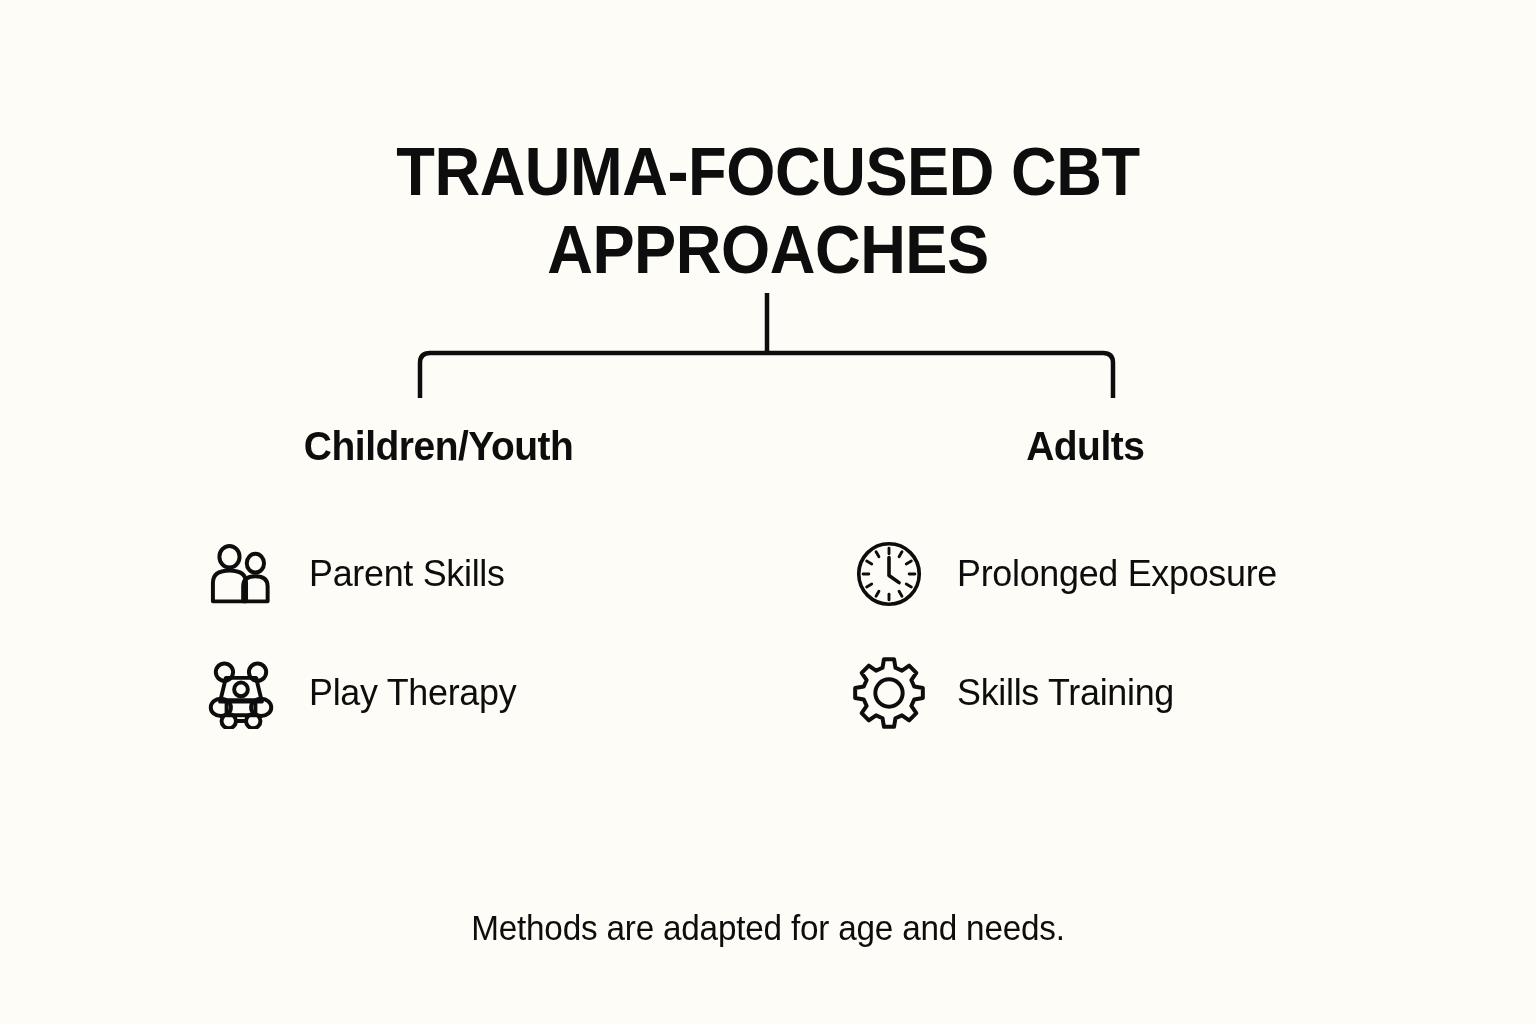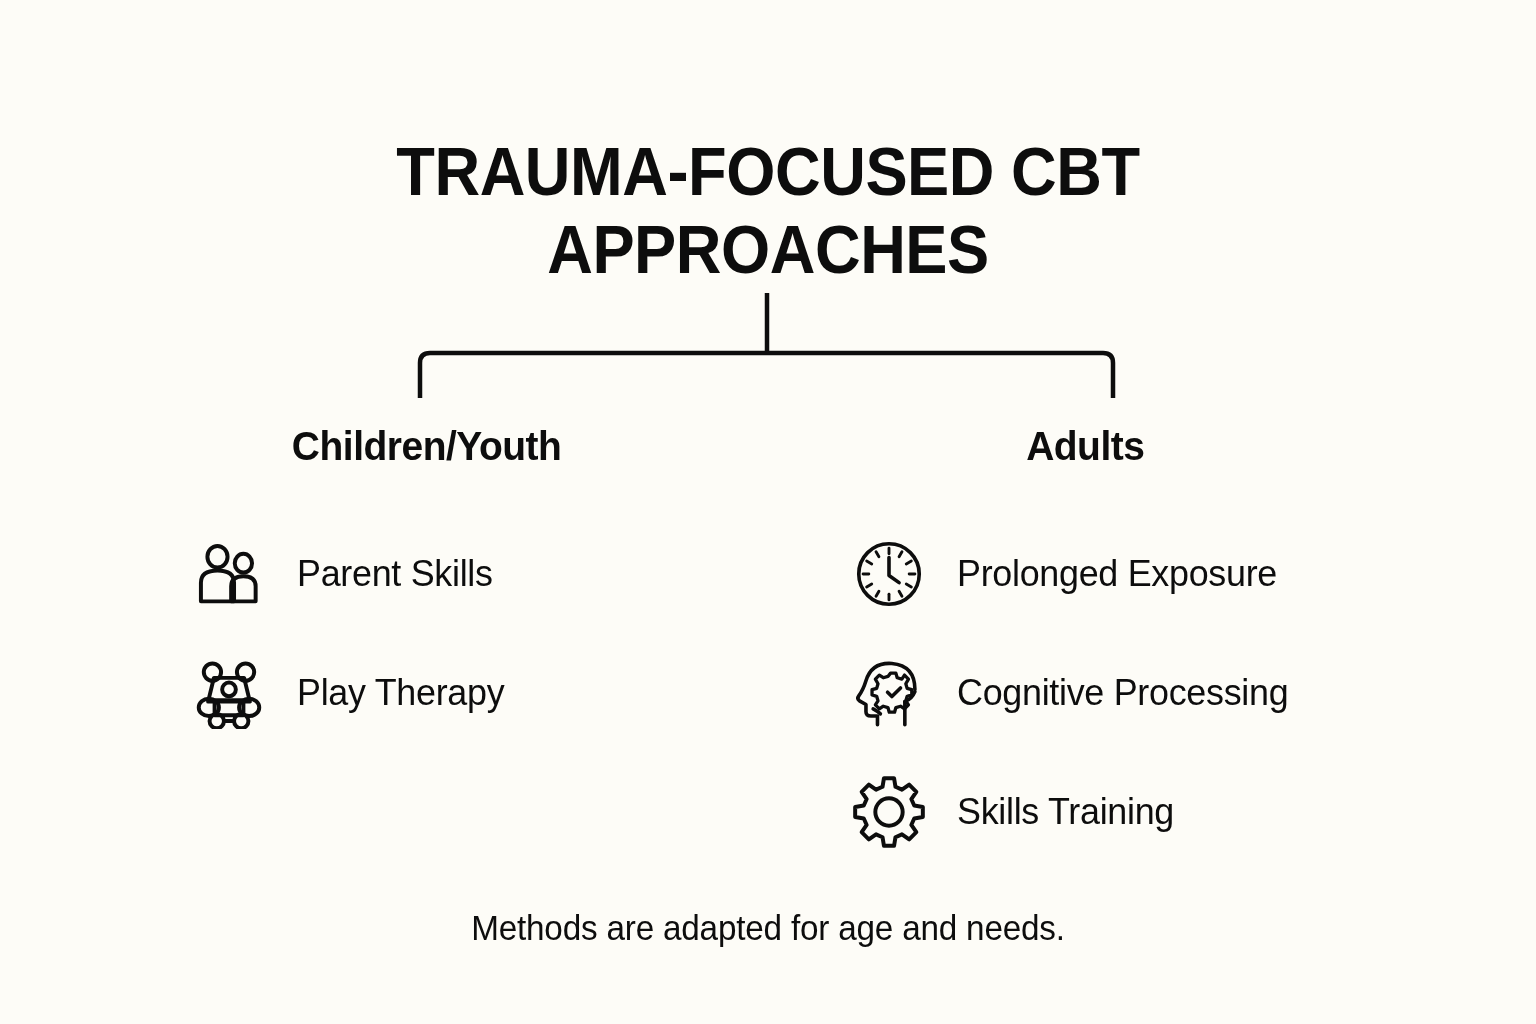--- a/index.html
+++ b/index.html
@@ -46,21 +46,21 @@
     width: 1536px;
     height: 125px;
     pointer-events: none;
   }
 
   
   .column {
     position: absolute;
     top: 424px;
   }
-  .column-children { left: 144px; width: 570px; }
+  .column-children { left: 156px; width: 570px; }
   .column-adults   { left: 819px; width: 620px; }
 
   .column-heading {
     font-size: 41px;
     font-weight: 700;
     letter-spacing: -0.5px;
     text-align: center;
     margin: 0;
     line-height: 1.1;
     transform: scaleX(0.95);
@@ -197,37 +197,20 @@
               <path d="M 14 50 L 22 50"></path>
               <path d="M 19 32 L 26 36"></path>
               <path d="M 32 19 L 36 26"></path>
             </g>
             <path d="M 50 27 L 50 52 L 64 62"></path>
           </svg>
         </span>
         <span class="item-label">Prolonged Exposure</span>
       </li>
 
-      <li class="item">
-        <span class="item-icon">
-          <svg viewBox="0 0 100 100" xmlns="http://www.w3.org/2000/svg" fill="none" stroke="#0D0D0D" stroke-width="5" stroke-linecap="round" stroke-linejoin="round">
-            <path d="M 86 45 Q 86 12 54 9 Q 26 7 18 33 Q 14 46 8 54 Q 5 58 9 61 L 18 66
-                     L 18 76 Q 18 82 25 82 L 34 82 L 34 94"></path>
-            <path d="M 28 72 Q 34 75 38 79"></path>
-            <path d="M 72 62 L 72 94"></path>
-            <path d="M 72 62 Q 82 58 86 48"></path>
-            <path d="M 56 27 L 64 27 L 66 34 L 73 36 L 77 30 L 83 36 L 79 43 L 81 50
-                     L 88 52 L 88 60 L 81 62 L 79 69 L 83 75 L 77 81 L 71 77 L 64 79
-                     L 62 86 L 54 86 L 52 79 L 45 77 L 39 81 L 33 75 L 37 69 L 35 62
-                     L 28 60 L 28 52 L 35 50 L 37 43 L 33 36 L 39 30 L 45 34 L 52 32 Z" transform="translate(-3,-8) scale(0.92) translate(4,6)"></path>
-            <path d="M 48 49 L 54 55 L 66 43" stroke-width="5"></path>
-          </svg>
-        </span>
-        <span class="item-label">Cognitive Processing</span>
-      </li>
 
       <li class="item">
         <span class="item-icon">
           <svg viewBox="0 0 100 100" xmlns="http://www.w3.org/2000/svg" fill="none" stroke="#0D0D0D" stroke-width="5.5" stroke-linecap="round" stroke-linejoin="round">
             <path d="M 43 7 L 57 7 L 59 19 L 68 23 L 78 16 L 88 26 L 81 36 L 85 45
                      L 97 47 L 97 61 L 85 63 L 81 72 L 88 82 L 78 92 L 68 85 L 59 89
                      L 57 101 L 43 101 L 41 89 L 32 85 L 22 92 L 12 82 L 19 72 L 15 63
                      L 3 61 L 3 47 L 15 45 L 19 36 L 12 26 L 22 16 L 32 23 L 41 19 Z" transform="translate(0,-4)"></path>
             <circle cx="50" cy="50" r="19"></circle>
           </svg>

